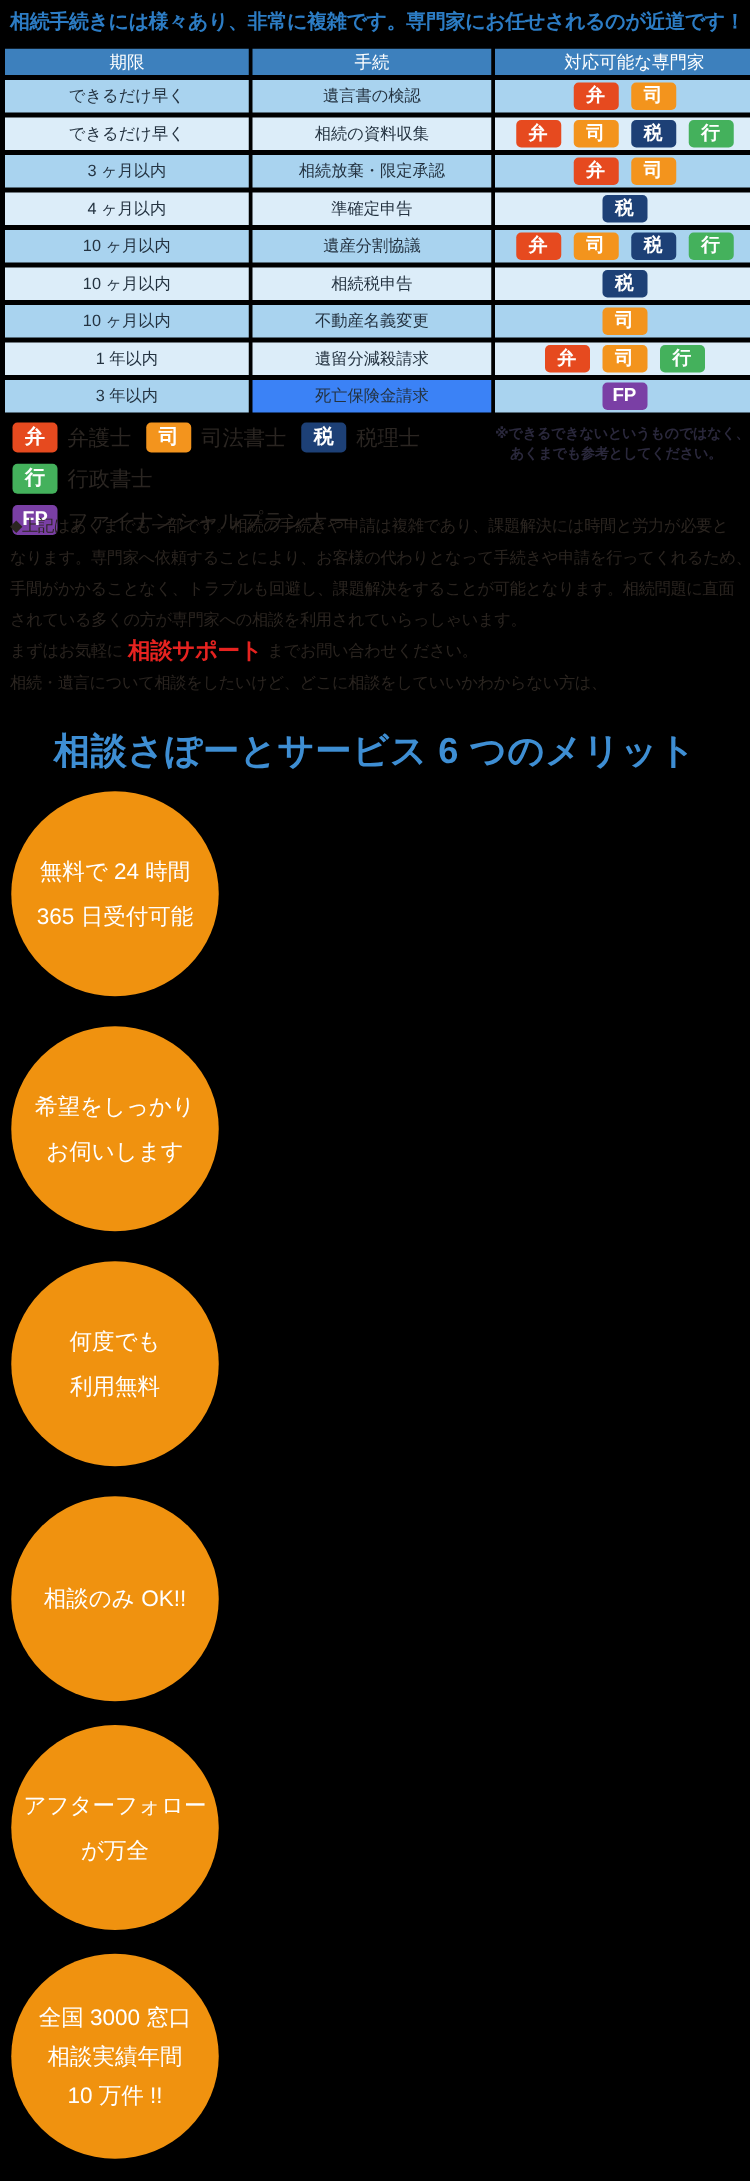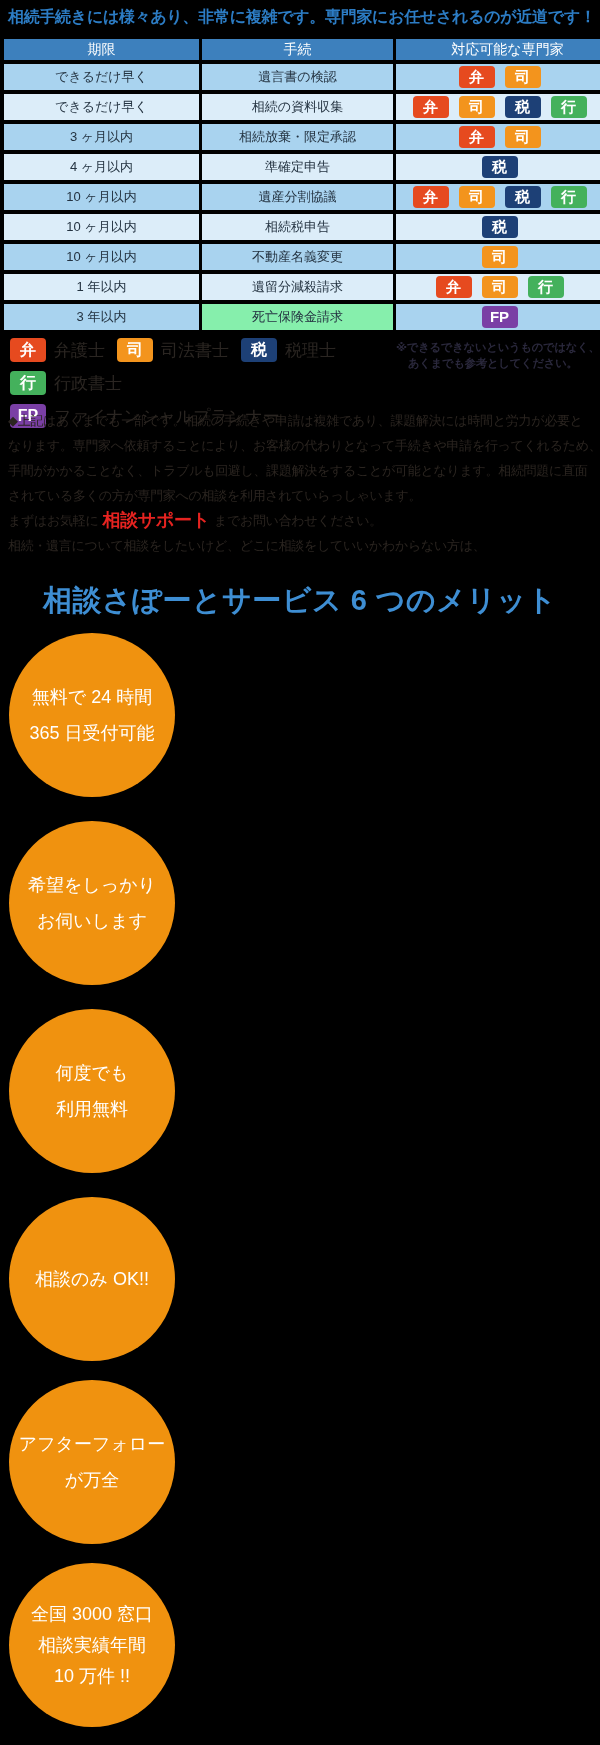--- a/index.html
+++ b/index.html
@@ -118,21 +118,21 @@
         <td style="background: rgb(169, 211, 239);">不動産名義変更</td>
         <td style="background: rgb(169, 211, 239);"><span class="badge" style="background: rgb(243, 148, 29);">司</span></td>
       </tr>
       <tr>
         <td style="background: rgb(220, 237, 249);">1 年以内</td>
         <td style="background: rgb(220, 237, 249);">遺留分減殺請求</td>
         <td style="background: rgb(220, 237, 249);"><span class="badge" style="background: rgb(230, 74, 31);">弁</span><span class="badge" style="background: rgb(243, 148, 29);">司</span><span class="badge" style="background: rgb(68, 177, 92);">行</span></td>
       </tr>
       <tr>
         <td style="background: rgb(169, 211, 239);">3 年以内</td>
-        <td style="background: #86efac;">死亡保険金請求</td>
+        <td style="background: #3b82f6;">死亡保険金請求</td>
         <td style="background: rgb(169, 211, 239);"><span class="badge" style="background: rgb(122, 63, 165);">FP</span></td>
       </tr>
     </tbody>
 </table>
 
 <div class="legend" id="legend"><span class="legend-item">
       <span class="legend-badge" style="background: rgb(230, 74, 31);">弁</span>
       <span class="legend-label">弁護士</span>
     </span><span class="legend-item">
       <span class="legend-badge" style="background: rgb(243, 148, 29);">司</span>

